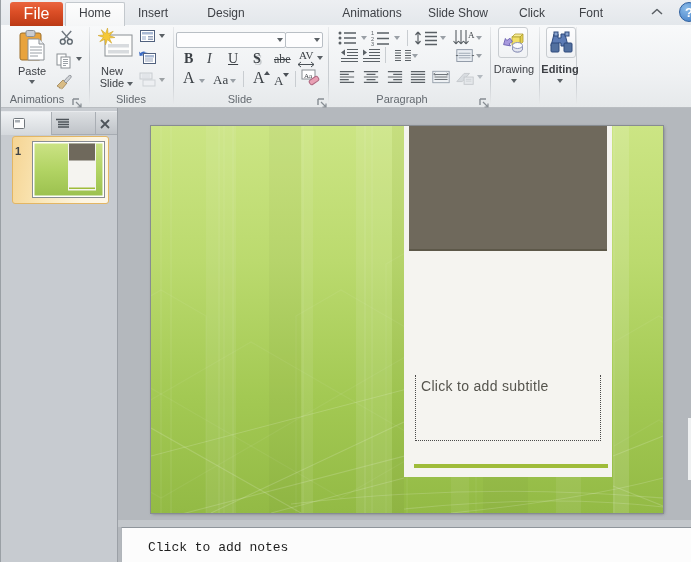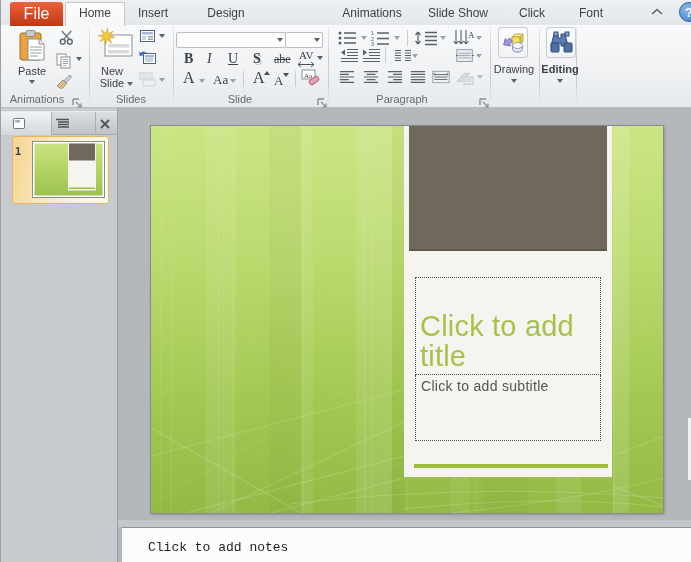--- a/index.html
+++ b/index.html
@@ -411,23 +411,20 @@
           <path d="M120 387 L253 352"></path>
           <path d="M462 330 L512 310"></path>
           <path d="M462 360 L512 380"></path>
           <path d="M140 378 Q330 356 512 372"></path>
           <path d="M253 383 Q400 368 512 381"></path>
           <path d="M300 387 Q430 374 512 352"></path>
         </g>
       </svg>
       <div id="sidebar"></div>
       <div id="brown"></div>
-      <div id="titlebox">
-          <div id="titletext">Click to add<br>title</div>
-        </div>
       <div id="subbox">
           <div id="subtext">Click to add subtitle</div>
         </div>
       <div id="accent"></div>
     </div>
   </div>
   <div id="vsb"></div>
   <div class="abs" style="left:0;top:0;width:1px;height:562px;background:#9aa0a5;"></div>
   <div id="notesplit"></div>
   <div id="notes">

